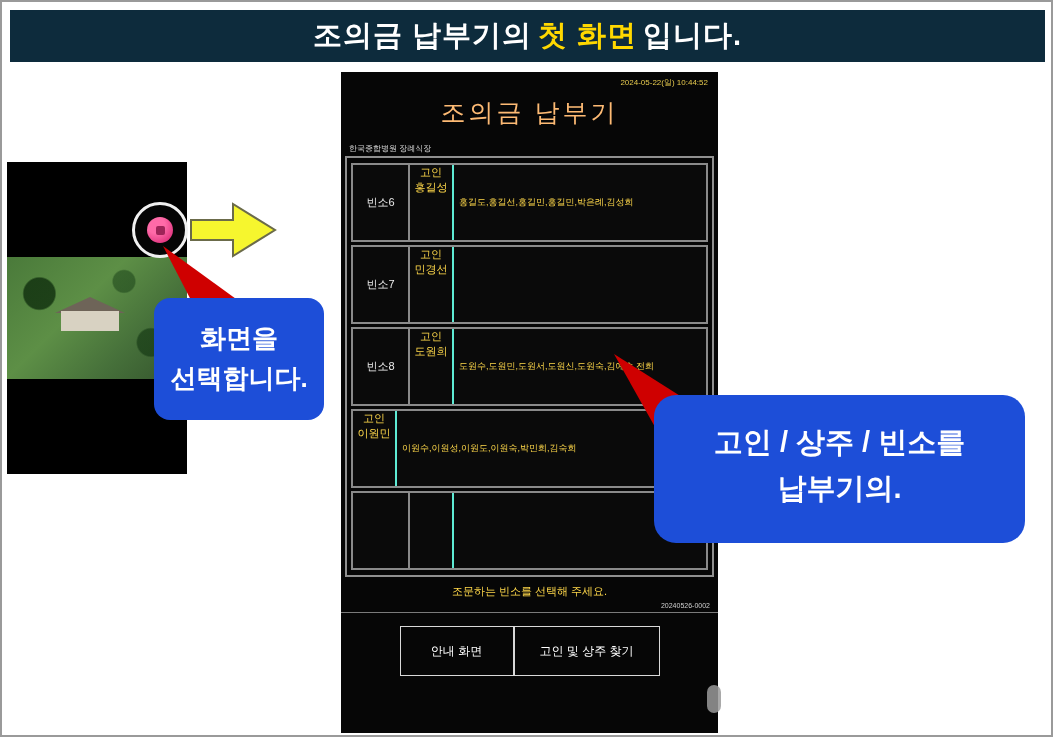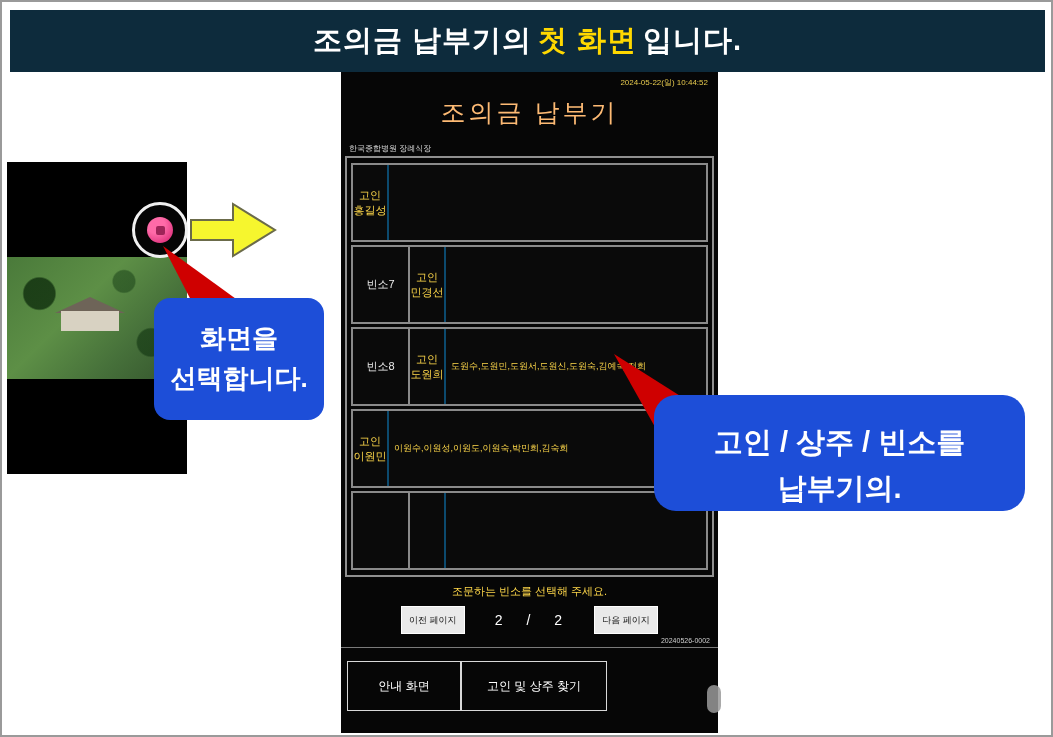--- a/index.html
+++ b/index.html
@@ -5,21 +5,21 @@
   * { margin:0; padding:0; box-sizing:border-box; }
   html,body { background:#ffffff; }
   body { font-family:"Liberation Sans", sans-serif; }
   .canvas {
     position:relative; width:1053px; height:737px;
     background:#ffffff; border:2px solid #9a9a9a; overflow:hidden;
   }
 
   
   .banner {
-    position:absolute; left:8px; top:8px; width:1035px; height:62px;
+    position:absolute; left:8px; top:8px; width:1035px; height:52px;
     background:#0d2b3c; display:flex; align-items:center; justify-content:center;
     color:#ffffff; font-size:29px; font-weight:bold; letter-spacing:1px;
   }
   .banner .hl { color:#ffd800; margin:0 6px; }
 
   
   .phone {
     position:absolute; left:5px; top:160px; width:180px; height:312px;
     background:#000;
   }
@@ -62,21 +62,21 @@
   
   .bubble {
     position:absolute; background:#1d4ed8; color:#fff; font-weight:bold;
     text-align:center; z-index:6;
   }
   .bubble1 {
     left:152px; top:296px; width:170px; height:122px; border-radius:16px;
     font-size:26px; padding-top:20px; line-height:40px;
   }
   .bubble2 {
-    left:652px; top:393px; width:371px; height:116px; border-radius:22px;
+    left:652px; top:393px; width:371px; height:148px; border-radius:22px;
     font-size:29px; padding-top:24px; line-height:46px;
   }
   .tail-svg { position:absolute; z-index:6; }
 
   
   .kiosk {
     position:absolute; left:339px; top:70px; width:377px; height:661px;
     background:#060606; z-index:1; color:#ddd;
   }
   .kiosk .timestamp {
@@ -93,23 +93,23 @@
   }
   .booth-row {
     border:2px solid #8a8a8a; margin:3px 1px; height:79px;
     display:flex; align-items:stretch; background:#0a0a0a;
   }
   .cell-room {
     width:57px; display:flex; align-items:center; justify-content:center;
     color:#ececec; font-size:11px; border-right:2px solid #8a8a8a;
   }
   .cell-deceased {
-    width:36px; display:flex; flex-direction:column; align-items:center;
-    justify-content:center; color:#ffd84a; font-size:11px; line-height:15px;
-    border-right:2px solid #0c4a6e; text-align:center;
+    width:44px; display:flex; flex-direction:column; align-items:center;
+    justify-content:flex-start; color:#ffd84a; font-size:11px; line-height:15px;
+    border-right:2px solid #5eead4; text-align:center;
   }
   .cell-mourners {
     flex:1; display:flex; align-items:center; padding-left:5px;
     color:#ffd84a; font-size:9px; letter-spacing:0;
   }
 
   .prompt { text-align:center; color:#ffd84a; font-size:11px; margin-top:7px; }
 
   .pager {
     display:flex; align-items:center; justify-content:center; margin-top:7px;
@@ -117,21 +117,21 @@
   .pager-btn {
     width:64px; height:28px; background:#eaeaea; border:1px solid #fff;
     color:#111; font-size:9px; cursor:pointer; font-family:inherit;
   }
   .pager-num { color:#fff; font-size:14px; margin:0 22px; letter-spacing:2px; }
   .pager-num span { margin:0 8px; }
 
   .receipt { text-align:right; font-size:7px; color:#cfcfcf; margin:3px 8px 0 0; }
   .kdivider { border-top:1px solid #7a7a7a; margin-top:3px; }
 
-  .kfooter { display:flex; justify-content:flex-start; padding:13px 6px 0 6px; }
+  .kfooter { display:flex; justify-content:center; padding:13px 6px 0 6px; }
   .kfooter-btn {
     background:transparent; border:1px solid #d8d8d8; color:#fff;
     font-size:12px; height:50px; cursor:pointer; font-family:inherit;
   }
   .btn-info { width:114px; }
   .btn-search { width:146px; }
   .assistive {
     position:absolute; right:-3px; bottom:20px; width:14px; height:28px;
     background:#9a9a9a; border-radius:7px; opacity:.85;
   }
@@ -176,24 +176,26 @@
     <div>선택합니다.</div>
   </div>
 
   <div class="kiosk">
     <div class="timestamp">2024-05-22(일) 10:44:52</div>
     <div class="kiosk-title">조의금 납부기</div>
     <div class="kiosk-sub">한국종합병원 장례식장</div>
 
     <div class="booth-table">
   <div class="booth-row">
+    <div class="cell-room">빈소6</div>
     <div class="cell-deceased">
       <div>고인</div>
       <div>홍길성</div>
     </div>
+    <div class="cell-mourners">홍길도,홍길선,홍길민,홍길민,박은례,김성희</div>
   </div>
 
   <div class="booth-row">
     <div class="cell-room">빈소7</div>
     <div class="cell-deceased">
       <div>고인</div>
       <div>민경선</div>
     </div>
   </div>
 
@@ -219,29 +221,20 @@
     <div class="cell-deceased">
       <div></div>
       <div></div>
     </div>
     <div class="cell-mourners"></div>
   </div>
 </div>
 
     <div class="prompt">조문하는 빈소를 선택해 주세요.</div>
 
-    <div class="pager">
-      <button class="pager-btn">이전 페이지</button>
-      <div class="pager-num">
-        <span>2</span>
-        <span>/</span>
-        <span>2</span>
-      </div>
-      <button class="pager-btn">다음 페이지</button>
-    </div>
 
     <div class="receipt">20240526-0002</div>
     <div class="kdivider"></div>
 
     <div class="kfooter">
       <button class="kfooter-btn btn-info">안내 화면</button>
       <button class="kfooter-btn btn-search">고인 및 상주 찾기</button>
     </div>
 
     <div class="assistive"></div>

